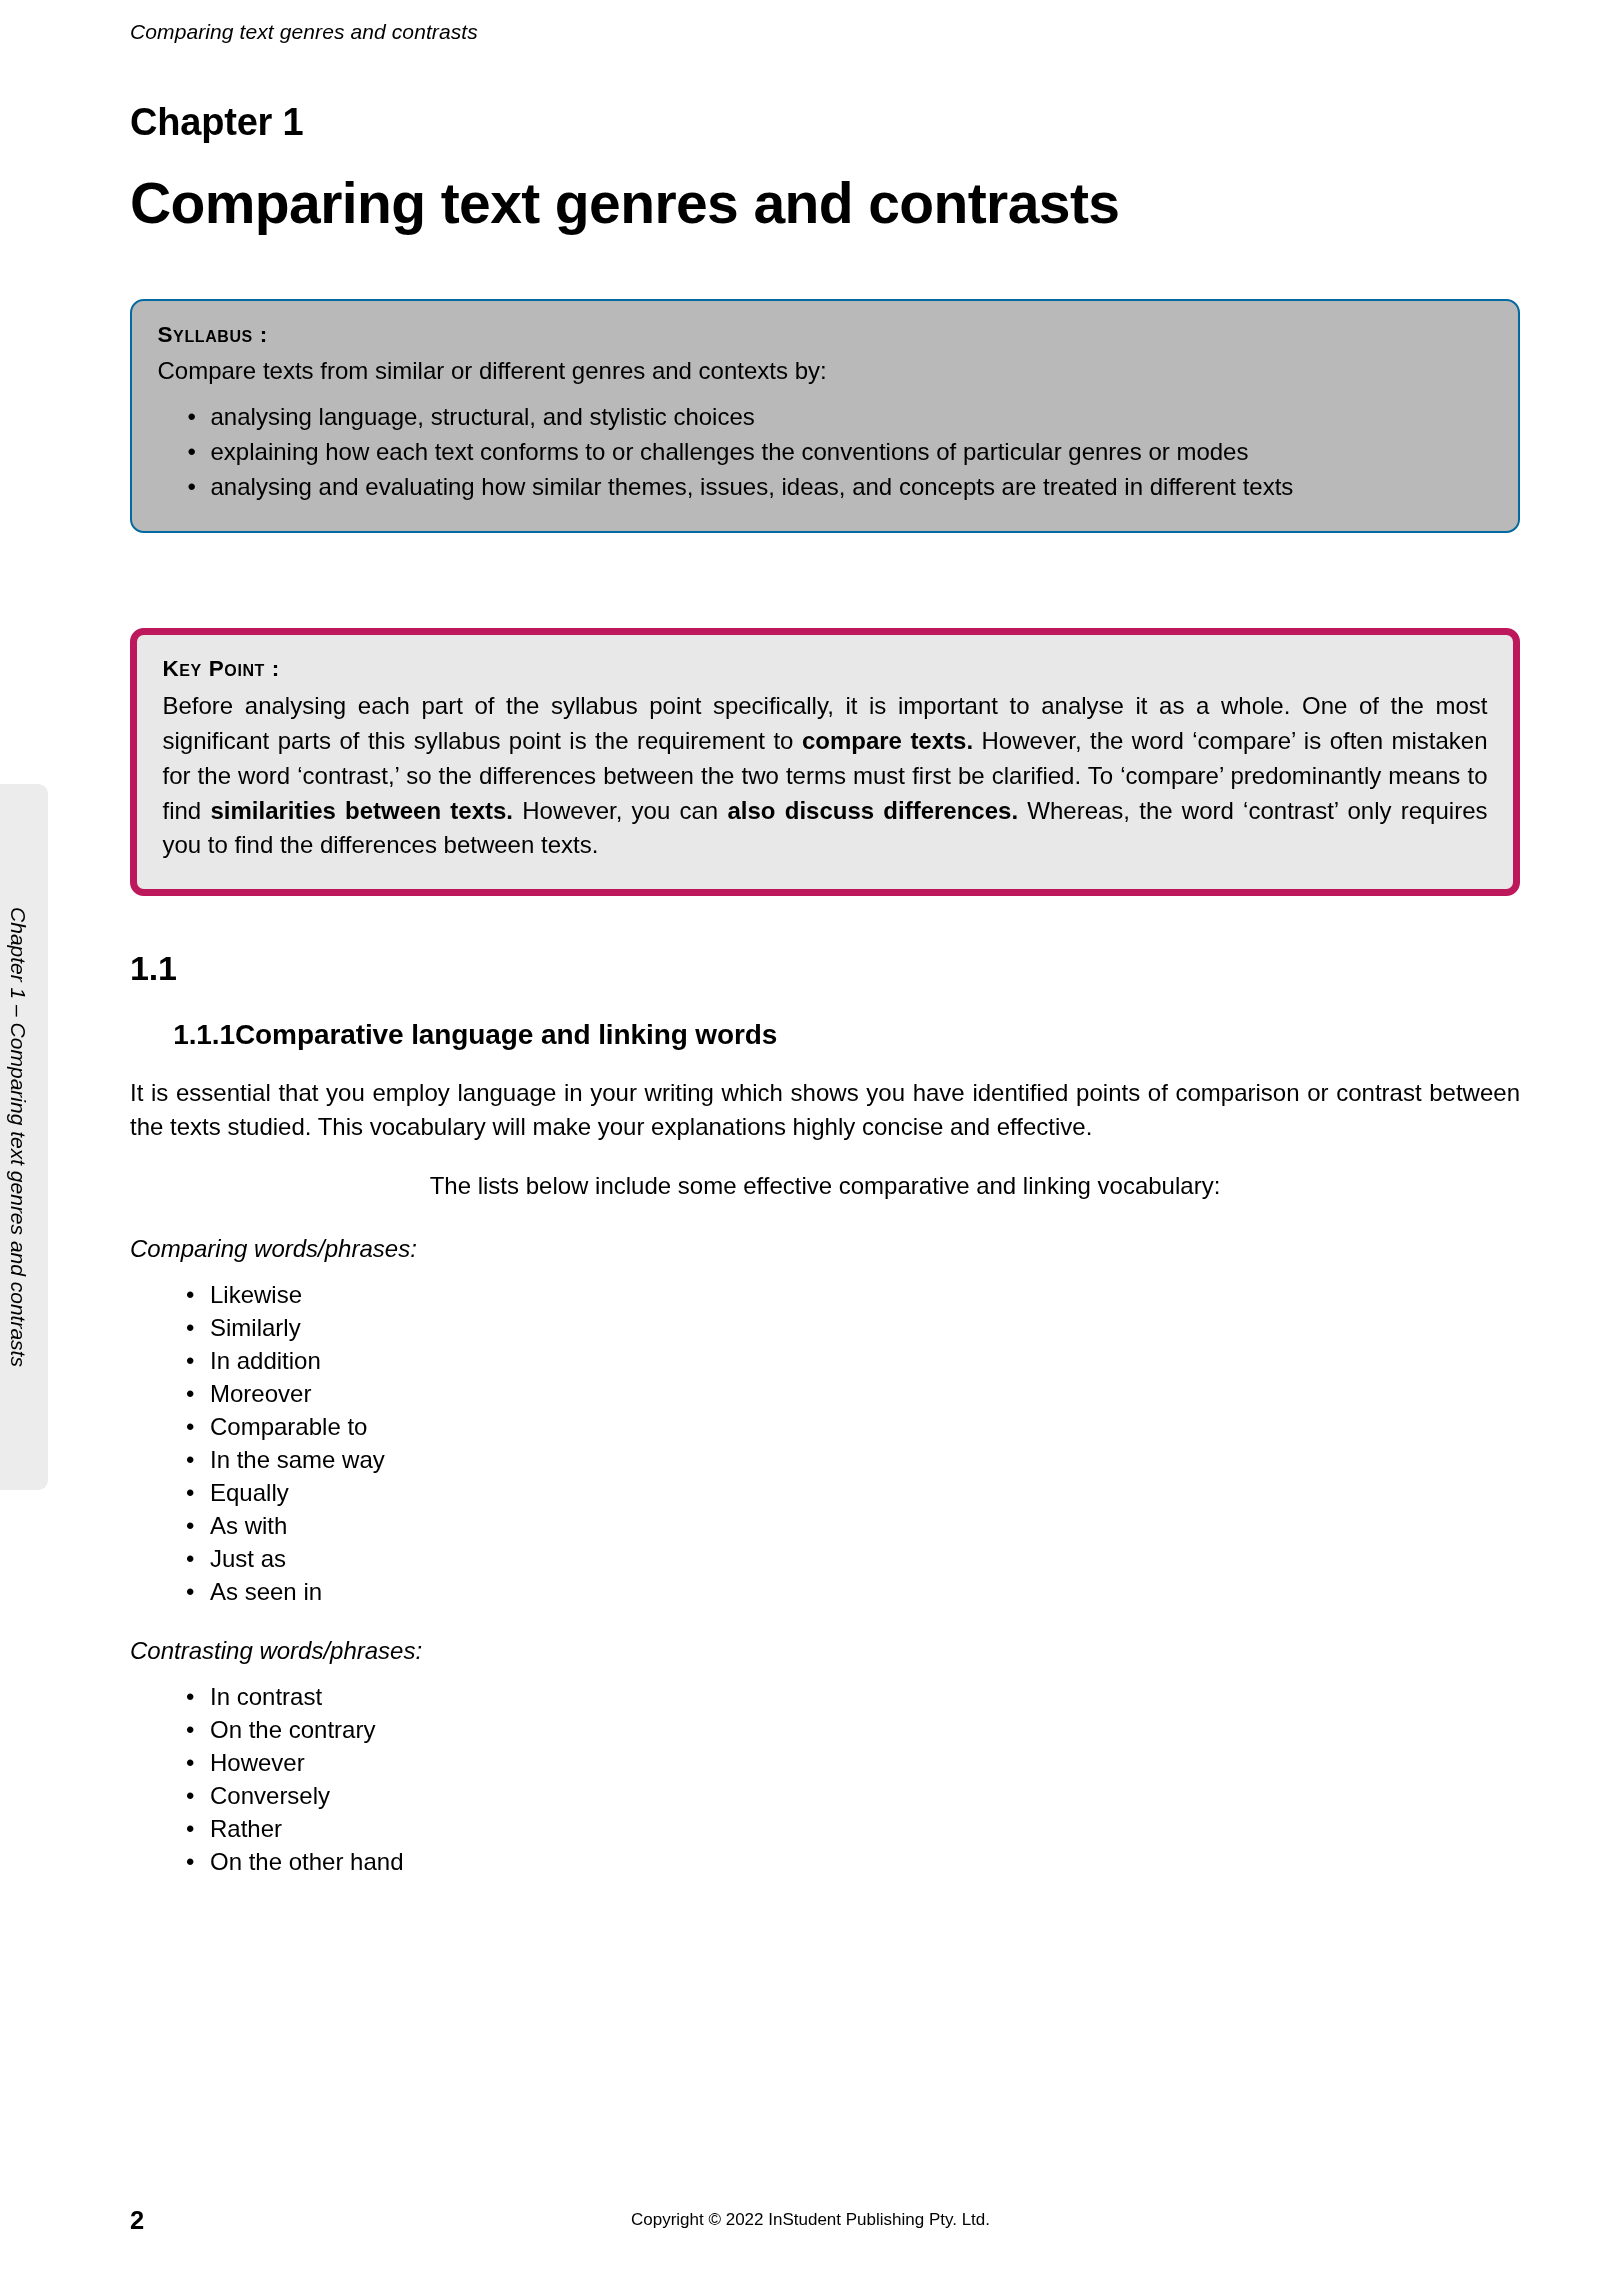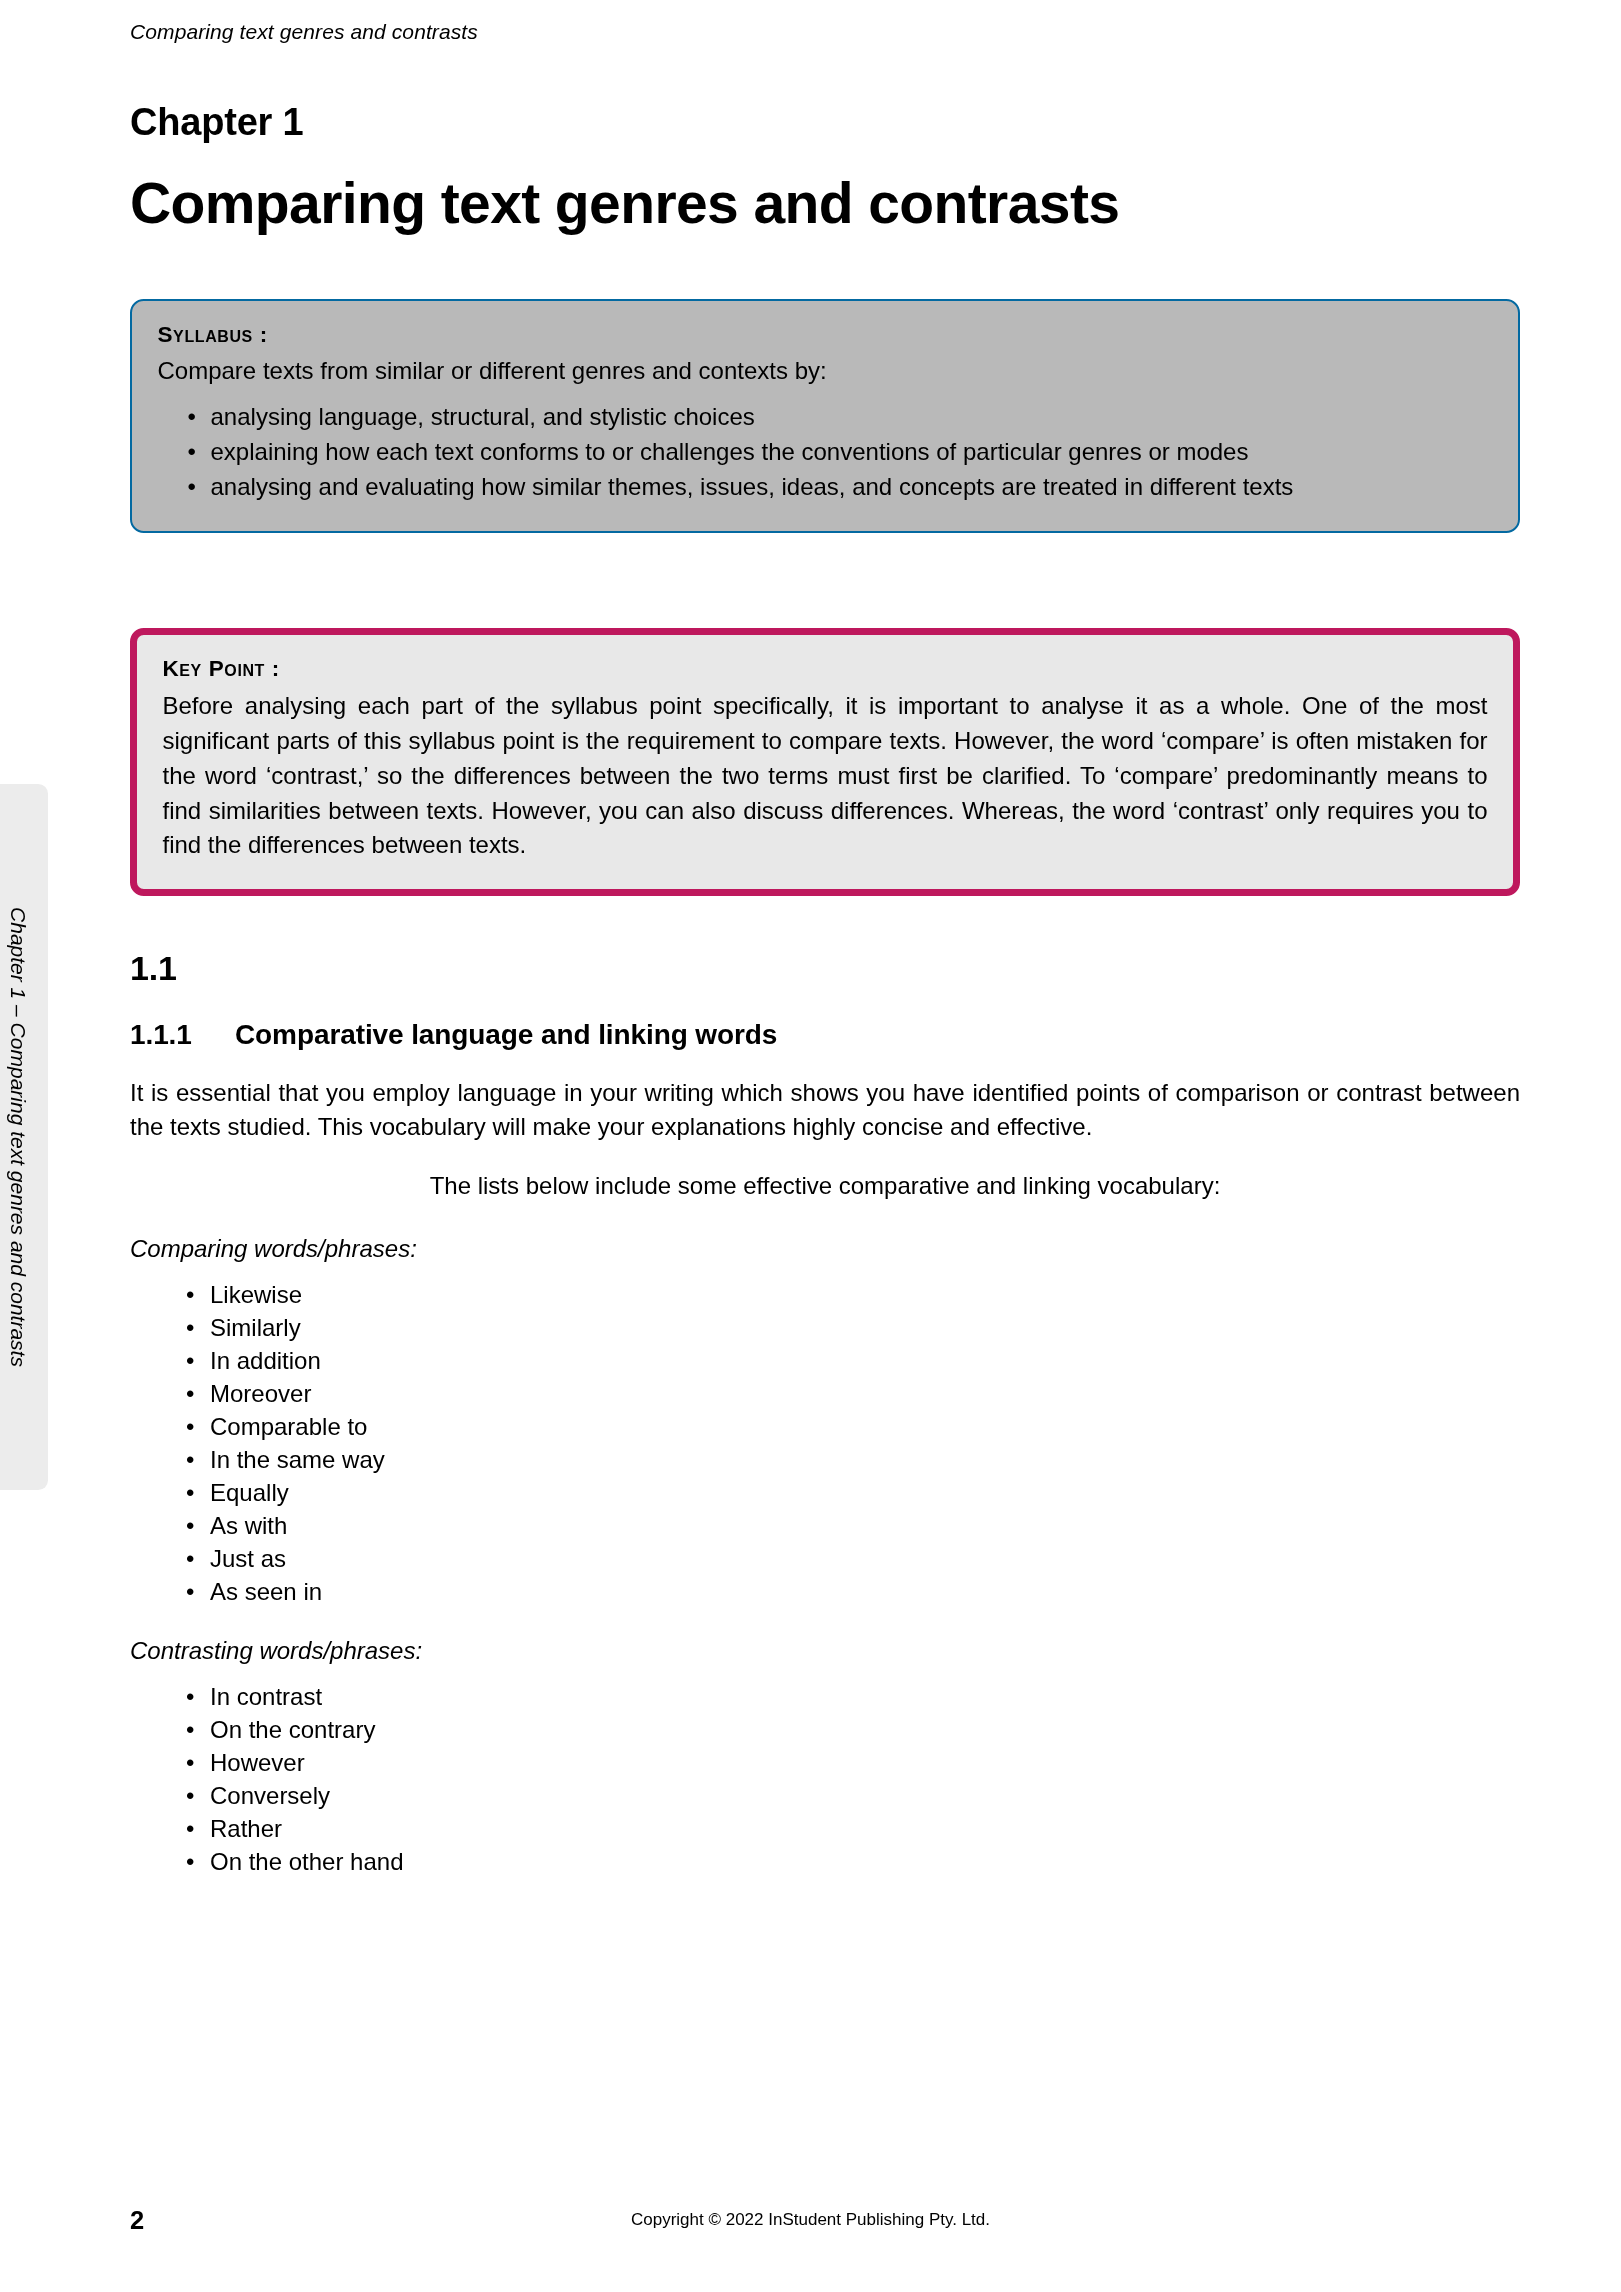--- a/index.html
+++ b/index.html
@@ -122,40 +122,40 @@
     content: "\2022";
     position: absolute;
     left: 30px;
     top: 0;
   }
   .keypoint-body {
     font-size: 24px;
     line-height: 1.45;
     text-align: justify;
   }
-  .keypoint-body b { font-weight: normal; margin-top: 34px; }
+  .keypoint-body b { font-weight: bold; margin-top: 34px; }
 
   
   .h2 {
     margin-top: 53px;
     font-size: 34px;
     font-weight: bold;
     letter-spacing: -0.2px;
     display: flex;
   }
   .h2 .num { width: 105px; flex: none; }
 
   .h3 {
     margin-top: 31px;
     font-size: 28px;
     font-weight: bold;
     letter-spacing: -0.1px;
     display: flex;
   }
-  .h3 .num { width: 105px; flex: none; }
+  .h3 .num { width: 105px; flex: none; text-align: right; }
 
   
   .para {
     margin-top: 25.5px;
     font-size: 24px;
     line-height: 1.41;
     text-align: justify;
   }
   .para.nojust { text-align: center; }
 

